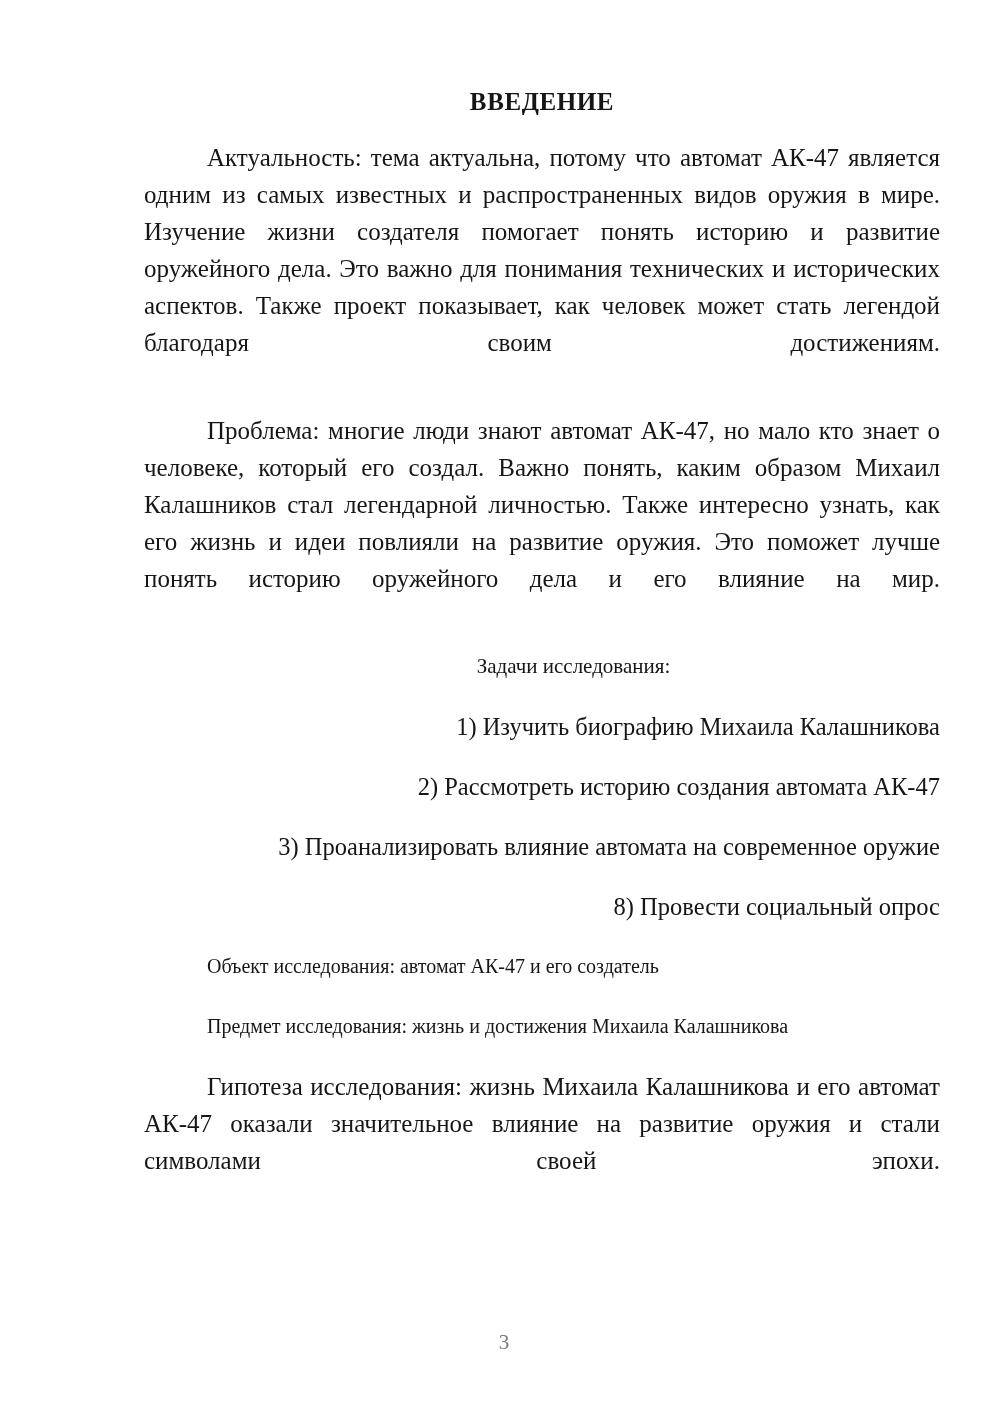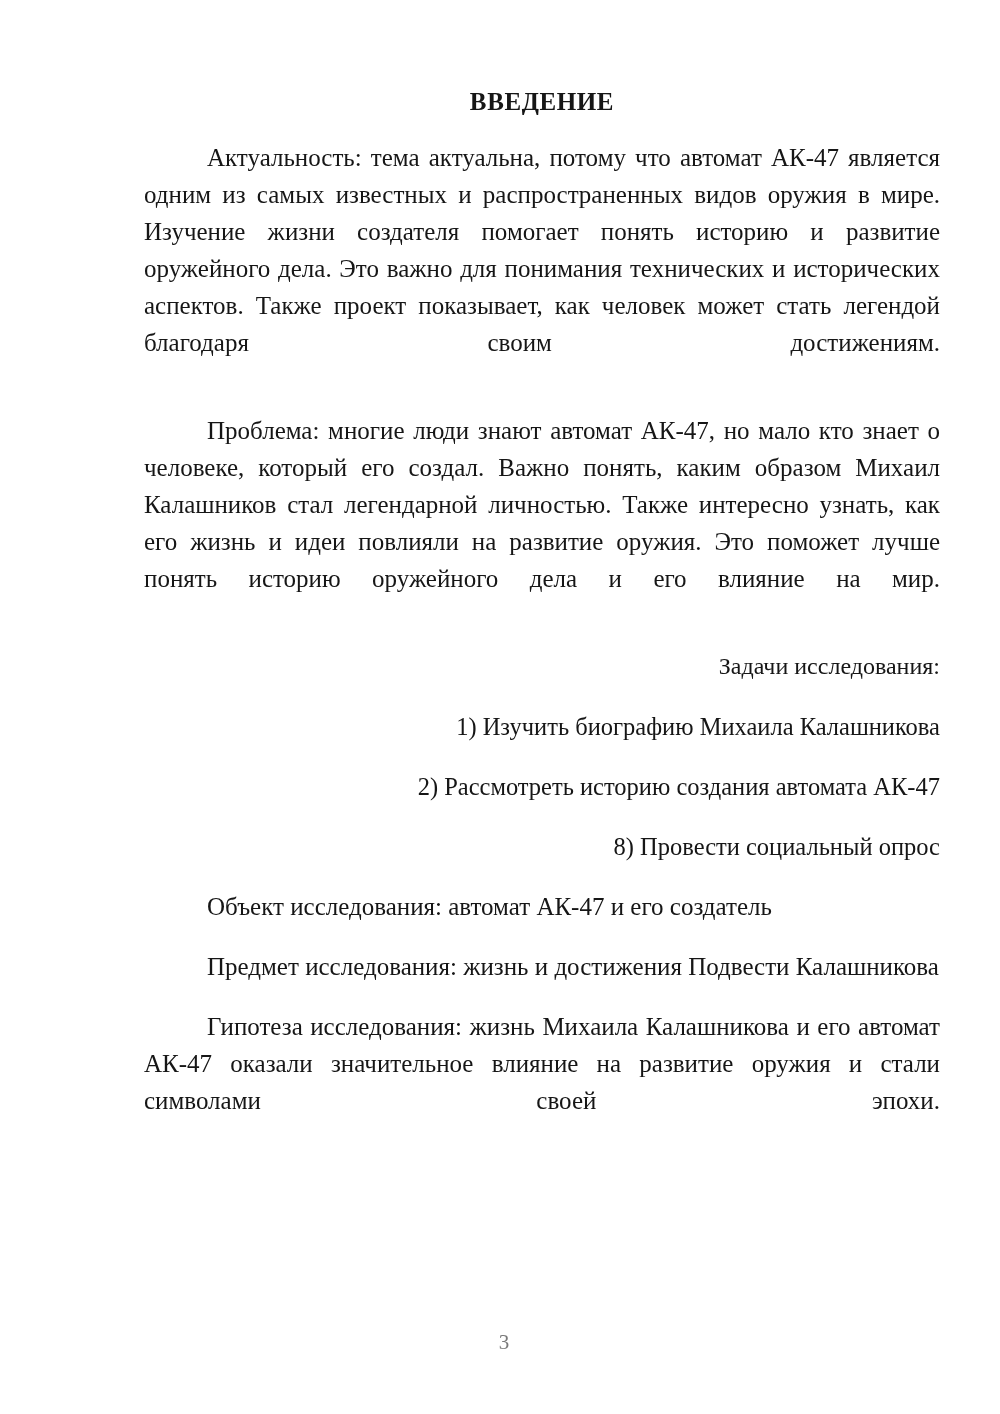--- a/index.html
+++ b/index.html
@@ -53,37 +53,37 @@
   }
 
   
   .para::after {
     content: "";
     display: inline-block;
     width: 100%;
   }
 
   .lead-line {
-    font-size: 24px;
+    font-size: 21px;
     line-height: 37px;
     text-indent: 63px;
-    text-align: right;
+    text-align: center;
     margin: 12px 0 23px 0;
   }
 
   .list-item {
     font-size: 24.5px;
     line-height: 37px;
     text-indent: 32px;
     text-align: right;
     margin: 0 0 23px 0;
   }
 
   .sub-line {
-    font-size: 25px;
+    font-size: 20px;
     line-height: 37px;
     text-indent: 63px;
     text-align: left;
     margin: 0 0 23px 0;
   }
 
   .gap-before {
     margin-top: 9px;
   }
 
@@ -111,27 +111,28 @@
 
     <p class="para">Проблема: многие люди знают автомат АК-47, но мало кто знает о человеке, который его создал. Важно понять, каким образом Михаил Калашников стал легендарной личностью. Также интересно узнать, как его жизнь и идеи повлияли на развитие оружия. Это поможет лучше понять историю оружейного дела и его влияние на мир.</p>
 
 
     <p class="lead-line gap-before">Задачи исследования:</p>
 
     <p class="list-item">1) Изучить биографию Михаила Калашникова</p>
 
     <p class="list-item">2) Рассмотреть историю создания автомата АК-47</p>
 
+    <p class="list-item">3) Проанализировать влияние автомата на современное оружие</p>
 
     <p class="list-item">8) Провести социальный опрос</p>
 
 
     <p class="sub-line">Объект исследования: автомат АК-47 и его создатель</p>
 
-    <p class="sub-line">Предмет исследования: жизнь и достижения Подвести Калашникова</p>
+    <p class="sub-line">Предмет исследования: жизнь и достижения Михаила Калашникова</p>
 
     <p class="para">Гипотеза исследования: жизнь Михаила Калашникова и его автомат АК-47 оказали значительное влияние на развитие оружия и стали символами своей эпохи.</p>
 
   </div>
 
   <div class="page-number">3</div>
 
 </div>
 
 </body></html>

